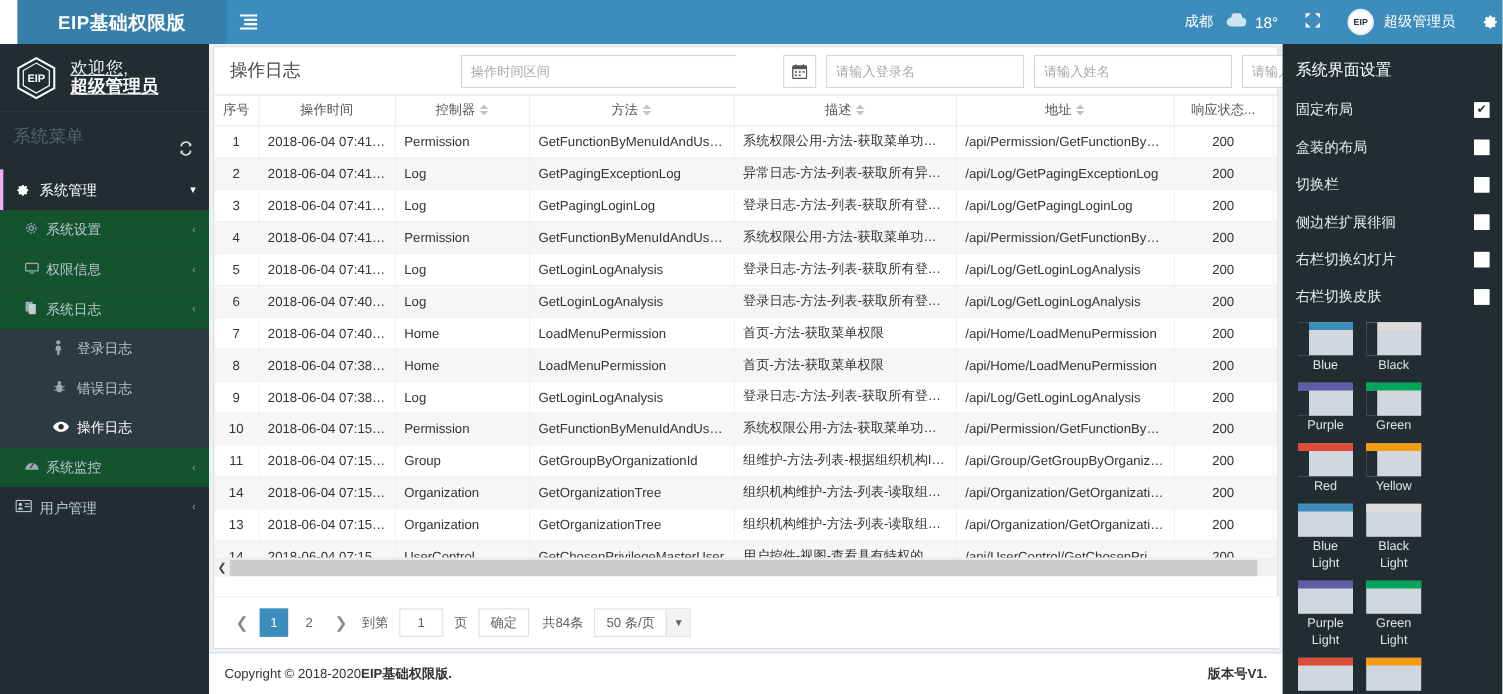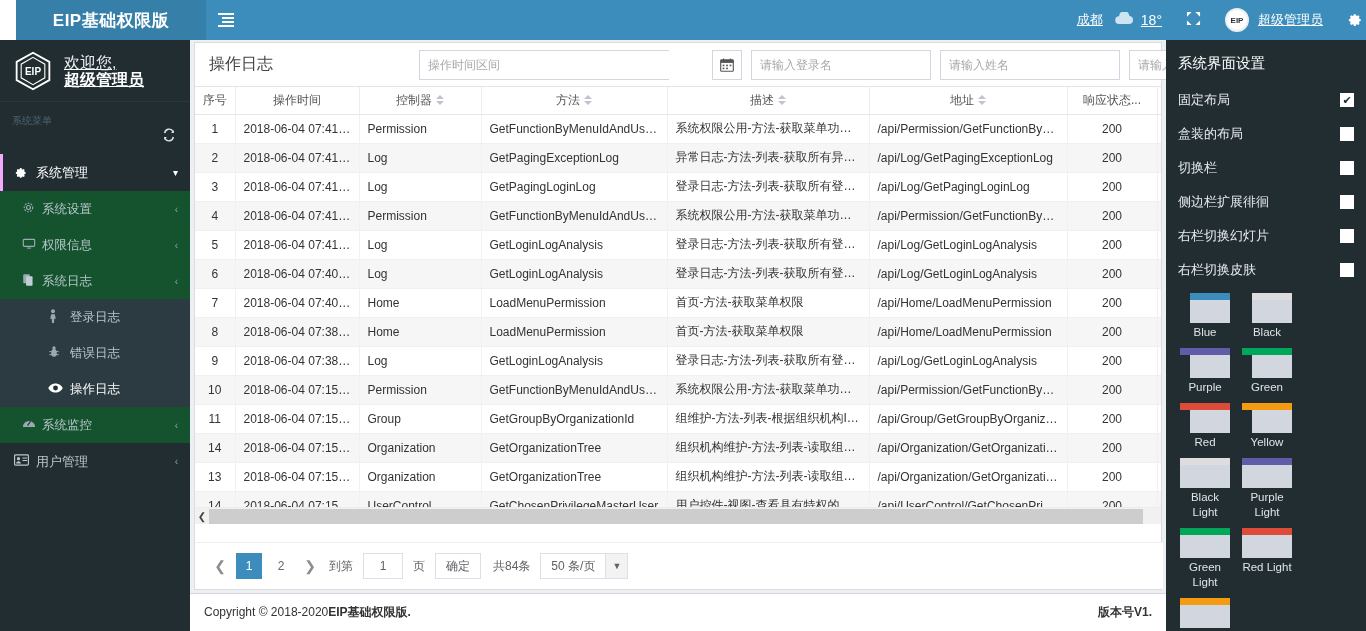--- a/index.html
+++ b/index.html
@@ -26,21 +26,21 @@
   .topbar-left { flex: 0 0 auto; display:flex; align-items:center; }
   .hamburger {
     width: 40px; height: 40px; display: flex; align-items: center; justify-content: center;
     color: #ffffff; font-size: 17px; cursor: pointer;
   }
   .topbar-spacer { flex: 1 1 auto; }
   .topbar-right {
     display: flex; align-items: center; height: 40px;
     color: #ffffff; font-size: 13px; padding-right: 8px;
   }
-  .topbar-right > * { margin-right: 0; text-decoration: underline; }
+  .topbar-right > * { margin-right: 0; }
   .tb-city { padding: 0 6px 0 0; color:#ffffff; font-size:13px; }
   .tb-cloud { padding: 0 5px; font-size: 14px; color: #cfe4f1; }
   .tb-temp { padding: 0 10px 0 2px; font-size: 14px; color:#ffffff; }
   .tb-expand { padding: 0 14px; font-size: 13px; cursor: pointer; color:#ffffff; }
   .tb-user { display: flex; align-items: center; padding: 0 10px; cursor: pointer; }
   .tb-avatar {
     width: 24px; height: 24px; border-radius: 50%;
     background: #ffffff; color: #2a2f36;
     display: flex; align-items: center; justify-content: center;
     font-size: 8px; font-weight: bold; border: 2px solid #eceff1;
@@ -60,21 +60,21 @@
   }
   .user-logo {
     width: 42px; height: 42px; margin-right: 10px; flex: 0 0 42px;
     display:flex; align-items:center; justify-content:center;
   }
   .user-meta { color: #ffffff; font-size: 16px; line-height: 17px; text-decoration: underline; }
   .user-meta .hello { color: #e9edef; }
   .user-meta .uname { font-weight: bold; color: #ffffff; }
 
   .menu-head {
-    padding: 12px 12px 6px 12px; color: #4b646f; font-size: 10px;
+    padding: 12px 12px 6px 12px; color: #4b646f; font-size: 16px;
     position: relative; height: 52px;
   }
   .menu-head .refresh {
     position: absolute; right: 14px; top: 26px;
     color: #dfe4e6; font-size: 14px; cursor: pointer;
   }
 
   .mi {
     display: flex; align-items: center; height: 37px;
     padding: 0 12px 0 14px; color: #b8c7ce; font-size: 13px;
@@ -765,20 +765,26 @@
       <div class="skin">
         <div class="sw">
             <div class="bar" style="background:#f39c12"></div>
             <div class="body2"></div>
             <div class="barhalf" style="background:#f39c12"></div>
           </div>
         <div class="nm">Yellow</div>
       </div>
       <div class="skin">
         <div class="sw">
+            <div class="bar" style="background:#3c8dbc"></div>
+          </div>
+        <div class="nm">Blue Light</div>
+      </div>
+      <div class="skin">
+        <div class="sw">
             <div class="bar" style="background:#dddddd"></div>
           </div>
         <div class="nm">Black Light</div>
       </div>
       <div class="skin">
         <div class="sw">
             <div class="bar" style="background:#605ca8"></div>
           </div>
         <div class="nm">Purple Light</div>
       </div>

